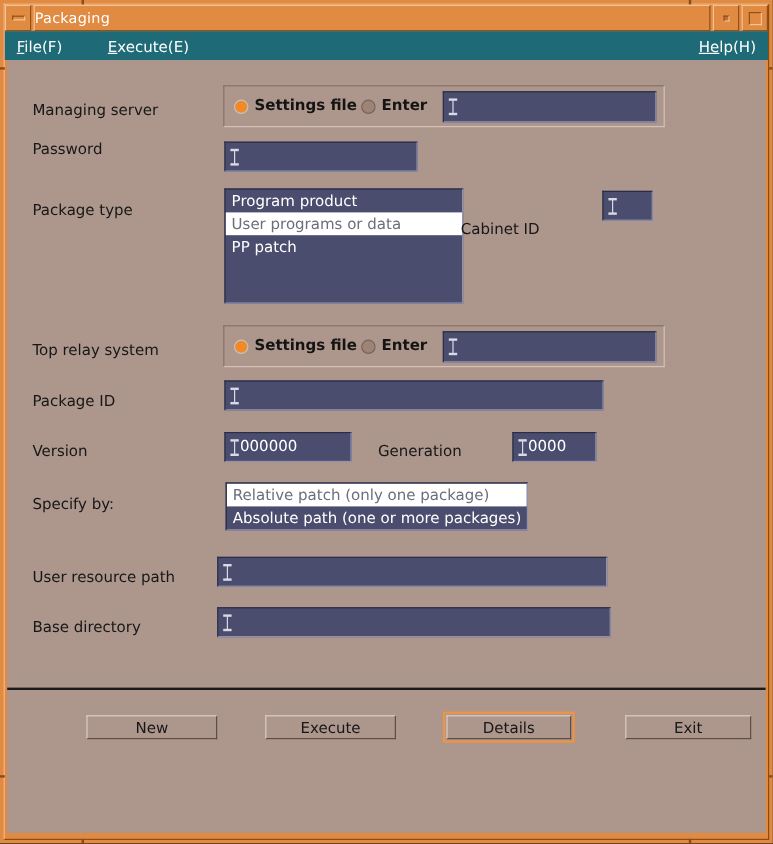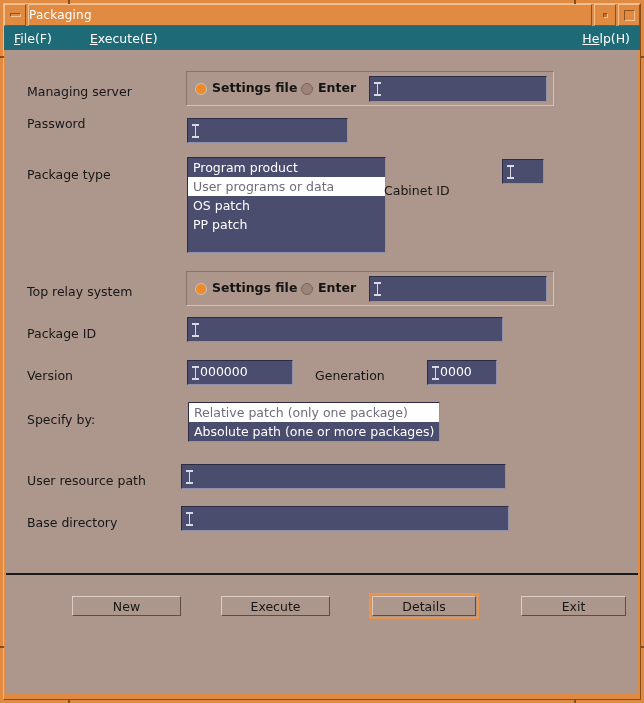--- a/index.html
+++ b/index.html
@@ -363,21 +363,20 @@
         <span class="caret">
             <span></span>
           </span>
         <span class="fval"></span>
       </div>
 
       <div class="lbl" style="left:21px; top:119px;">Package type</div>
       <div class="listbox" style="left:181px; top:107px; width:199px; height:96px;">
         <div class="listitem" style="height:19px;">Program product</div>
         <div class="listitem sel" style="height:19px;">User programs or data</div>
-        <div class="listitem" style="height:19px;">OS patch</div>
         <div class="listitem" style="height:19px;">PP patch</div>
       </div>
 
       <div class="lbl" style="left:378px; top:119px;margin-top:16px;">Cabinet ID</div>
       <div class="field" style="left:496px; top:109px; width:42px; height:25px;">
         <span class="caret">
             <span></span>
           </span>
         <span class="fval"></span>
       </div>

